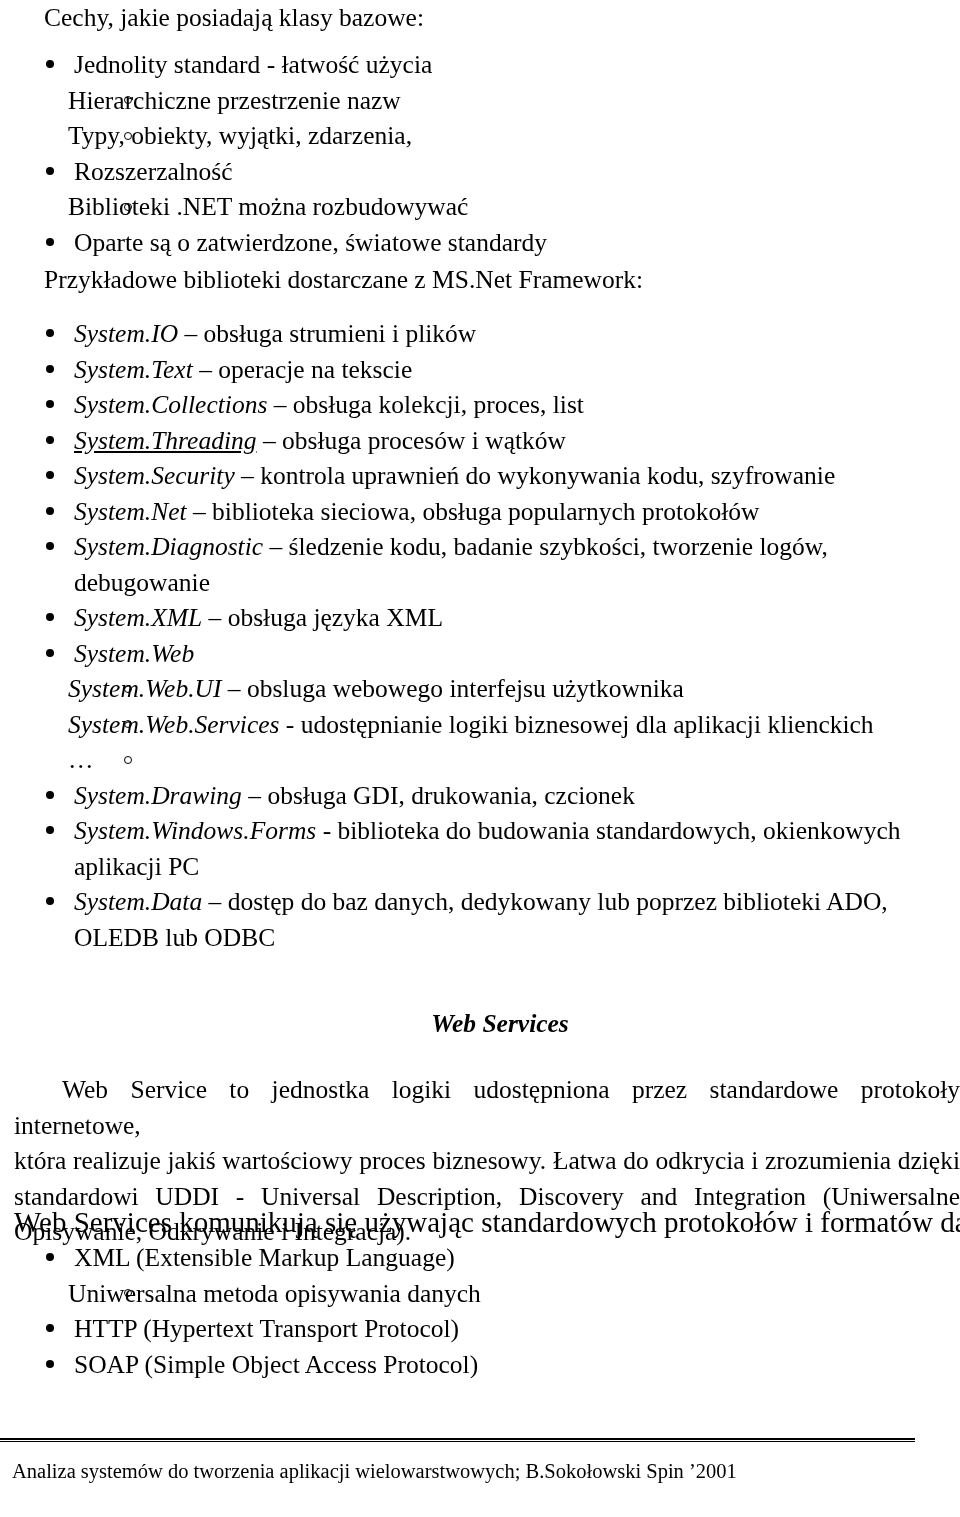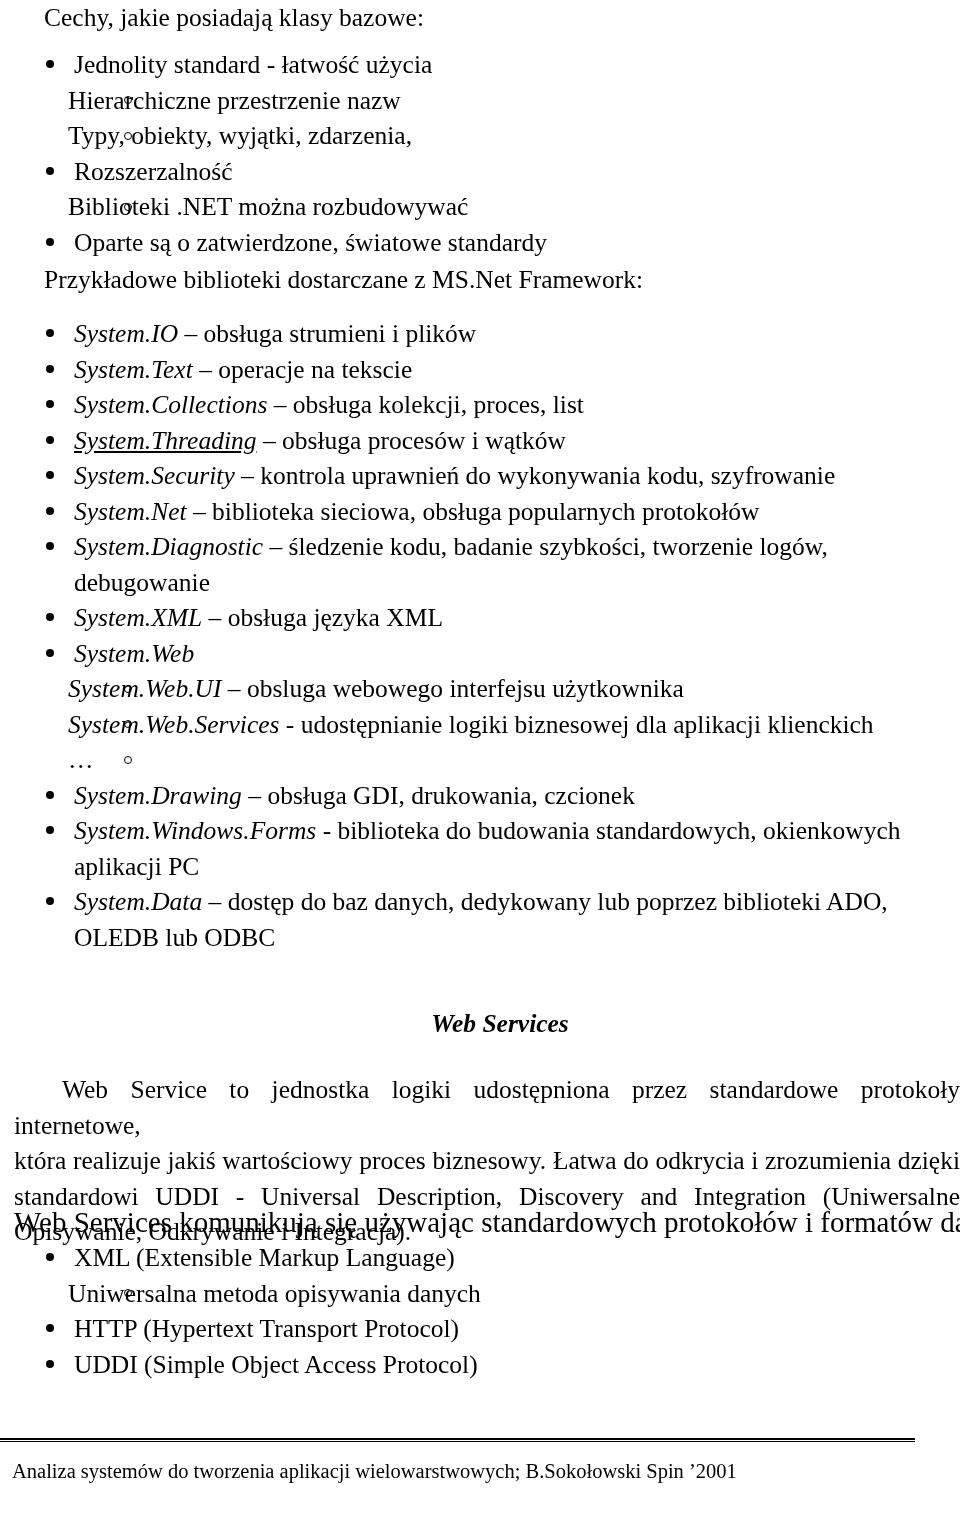--- a/index.html
+++ b/index.html
@@ -194,19 +194,19 @@
       <div style="text-align: justify; text-indent: 0px; text-align-last: justify;">standardowi UDDI - Universal Description, Discovery and Integration (Uniwersalne</div>
       <div style="text-align: right; text-indent: 0px; text-align-last: left;">Opisywanie, Odkrywanie i Integracja).</div>
     </div>
 
   <div id="ws-intro2">Web Services komunikują się używając standardowych protokołów i formatów danych:</div>
 
   <ul class="lvl1" id="list-protocols">
       <li class="b1"><span class="bullet-disc"></span><span class="wrapline">XML (Extensible Markup Language)</span></li>
       <li class="b2"><span class="bullet-circle"></span><span class="wrapline">Uniwersalna metoda opisywania danych</span></li>
       <li class="b1"><span class="bullet-disc"></span><span class="wrapline">HTTP (Hypertext Transport Protocol)</span></li>
-      <li class="b1"><span class="bullet-disc"></span><span class="wrapline">UDDI (Simple Object Access Protocol)</span></li>
+      <li class="b1"><span class="bullet-disc"></span><span class="wrapline">SOAP (Simple Object Access Protocol)</span></li>
     </ul>
 
   <div id="footer-rule"></div>
   <div id="footer-text">Analiza systemów do tworzenia aplikacji wielowarstwowych;   B.Sokołowski  Spin ’2001</div>
 
 </div>
 
 </body></html>

